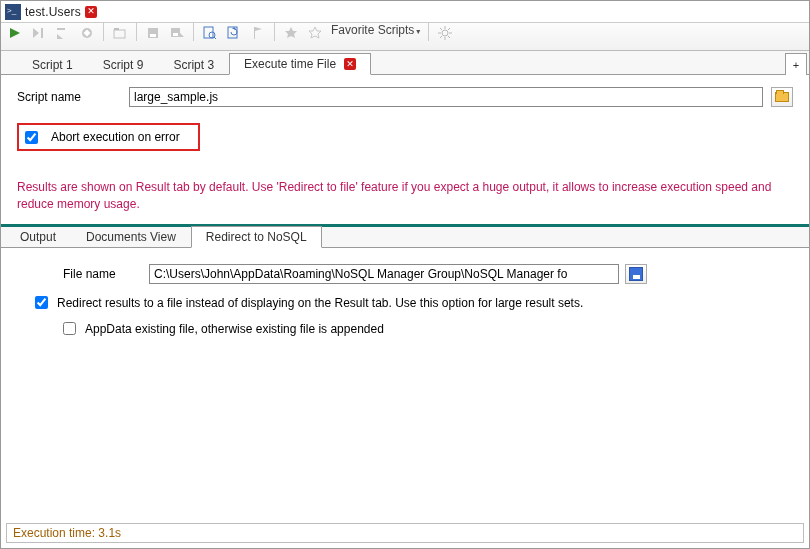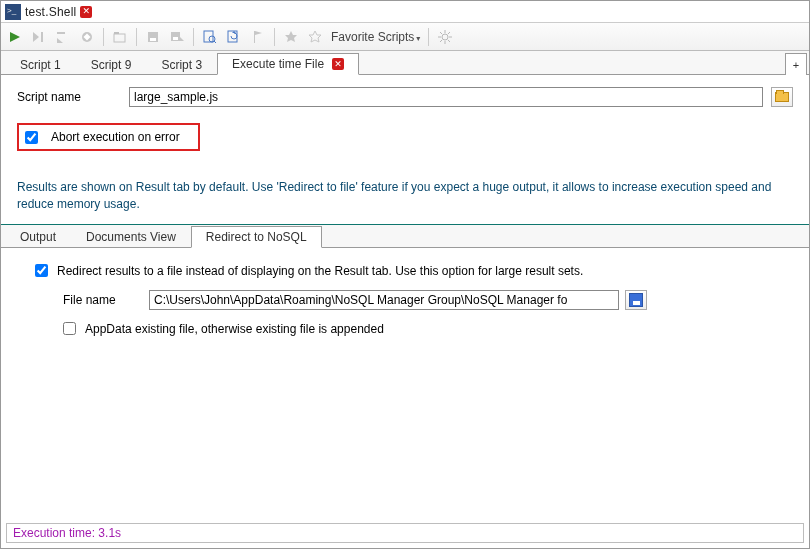--- a/index.html
+++ b/index.html
@@ -35,21 +35,21 @@
   .titlebar .title-text { font-size: 12px; color: #222; letter-spacing: .2px; }
   .close-x {
     width: 12px; height: 12px; margin-left: 4px;
     background: #d01a1a; border-radius: 2px;
     display: inline-flex; align-items: center; justify-content: center;
     color: #fff; font-size: 9px; line-height: 1;
     cursor: pointer;
   }
   .toolbar {
     height: 28px;
-    display: flex; align-items: center;
+    display: flex; 
     padding: 0 4px;
     gap: 4px;
     background: linear-gradient(#fcfcfc,#f1f1f1);
     border-bottom: 1px solid #bbb;
   }
   .tb-btn {
     width: 20px; height: 20px;
     display: inline-flex; align-items: center; justify-content: center;
     border-radius: 2px;
     color: #666;
@@ -59,21 +59,21 @@
   .tb-drop { font-size: 8px; color: #555; margin-left:2px;}
   .green { color: #3a8f2a; }
   .grey { color: #aaa; }
 
   .tabs-row {
     height: 24px;
     display: flex; align-items: flex-end;
     border-bottom: 1px solid #9a9a9a;
     background: #f7f7f7;
     position: relative;
-    padding-left: 4px;
+    padding-left: 16px;
   }
   .tab {
     height: 22px;
     padding: 0 14px;
     display: flex; align-items: center; gap: 4px;
     border: 1px solid transparent;
     border-bottom: none;
     font-size: 12px;
     color: #333;
     background: transparent;
@@ -128,51 +128,51 @@
   }
 
   .highlight-box {
     border: 2px solid #d22; padding: 5px 18px 5px 6px;
     display: inline-flex; align-items:center; gap:10px;
     margin-bottom: 28px;
     margin-top: 2px;
   }
   input[type=checkbox]{ width:13px; height:13px; margin:0 3px 0 0; }
 
-  .info-text { color:#0c4a6e; line-height: 1.45; margin-bottom: 10px; }
+  .info-text { color:#be185d; line-height: 1.45; margin-bottom: 10px; }
 
   .subtabs-row {
     height: 24px;
     display:flex; align-items:flex-end;
-    border-top: 1px solid #0f766e;
+    border-top: 3px solid #0f766e;
     border-bottom: 1px solid #9a9a9a;
     background:#f7f7f7;
     padding-left:4px;
     margin: 0 -16px 10px -16px;
   }
   .subpanel { padding: 6px 10px 0 18px; }
   .sub-row { display:flex; align-items:center; gap:6px; margin-bottom:12px;}
   .sub-label { width: 80px; }
 
   .statusbar {
     position:absolute; left:1px; right:1px; bottom:1px;
     height:20px; border:1px solid #bdbdbd;
     background:#fff;
     display:flex; align-items:center; padding:0 6px;
-    font-size:12px; color:#a21caf;
+    font-size:12px; color:#a16207;
     margin: 0 4px 4px 4px;
   }
   svg { display:block; }
 </style>
 </head>
 <body>
 
 <div class="titlebar">
   <span class="title-icon"></span>
-  <span class="title-text">test.Shell</span>
+  <span class="title-text">test.Users</span>
   <span class="close-x">✕</span>
 </div>
 
 <div class="toolbar">
   <span class="tb-btn green">
     <svg width="12" height="12">
         <polygon points="1,1 11,6 1,11" fill="#3a8f2a"></polygon>
       </svg>
   </span>
   <span class="tb-btn grey">
@@ -308,31 +308,31 @@
       </div>
     <div class="tab">
         <span>Documents View</span>
       </div>
     <div class="tab active">
         <span>Redirect to NoSQL</span>
       </div>
   </div>
 
   <div class="subpanel">
-    <div class="sub-row">
-      <input type="checkbox" checked="" style="">
-      <span>Redirect results to a file instead of displaying on the Result tab. Use this option for large result sets.</span>
-    </div>
     <div class="sub-row" style="padding-left:28px;">
       <span class="sub-label">File name</span>
       <input class="text-input" style="flex: 0 0 470px;" type="text" value="C:\Users\John\AppData\Roaming\NoSQL Manager Group\NoSQL Manager fo">
       <span class="browse-btn">
         <span class="disk-icon"></span>
       </span>
     </div>
+    <div class="sub-row">
+      <input type="checkbox" checked="" style="">
+      <span>Redirect results to a file instead of displaying on the Result tab. Use this option for large result sets.</span>
+    </div>
     <div class="sub-row" style="padding-left:28px;">
       <input type="checkbox" style="">
       <span>AppData existing file, otherwise existing file is appended</span>
     </div>
   </div>
 </div>
 
 <div class="statusbar">
   <span>Execution time: 3.1s</span>
 </div>

